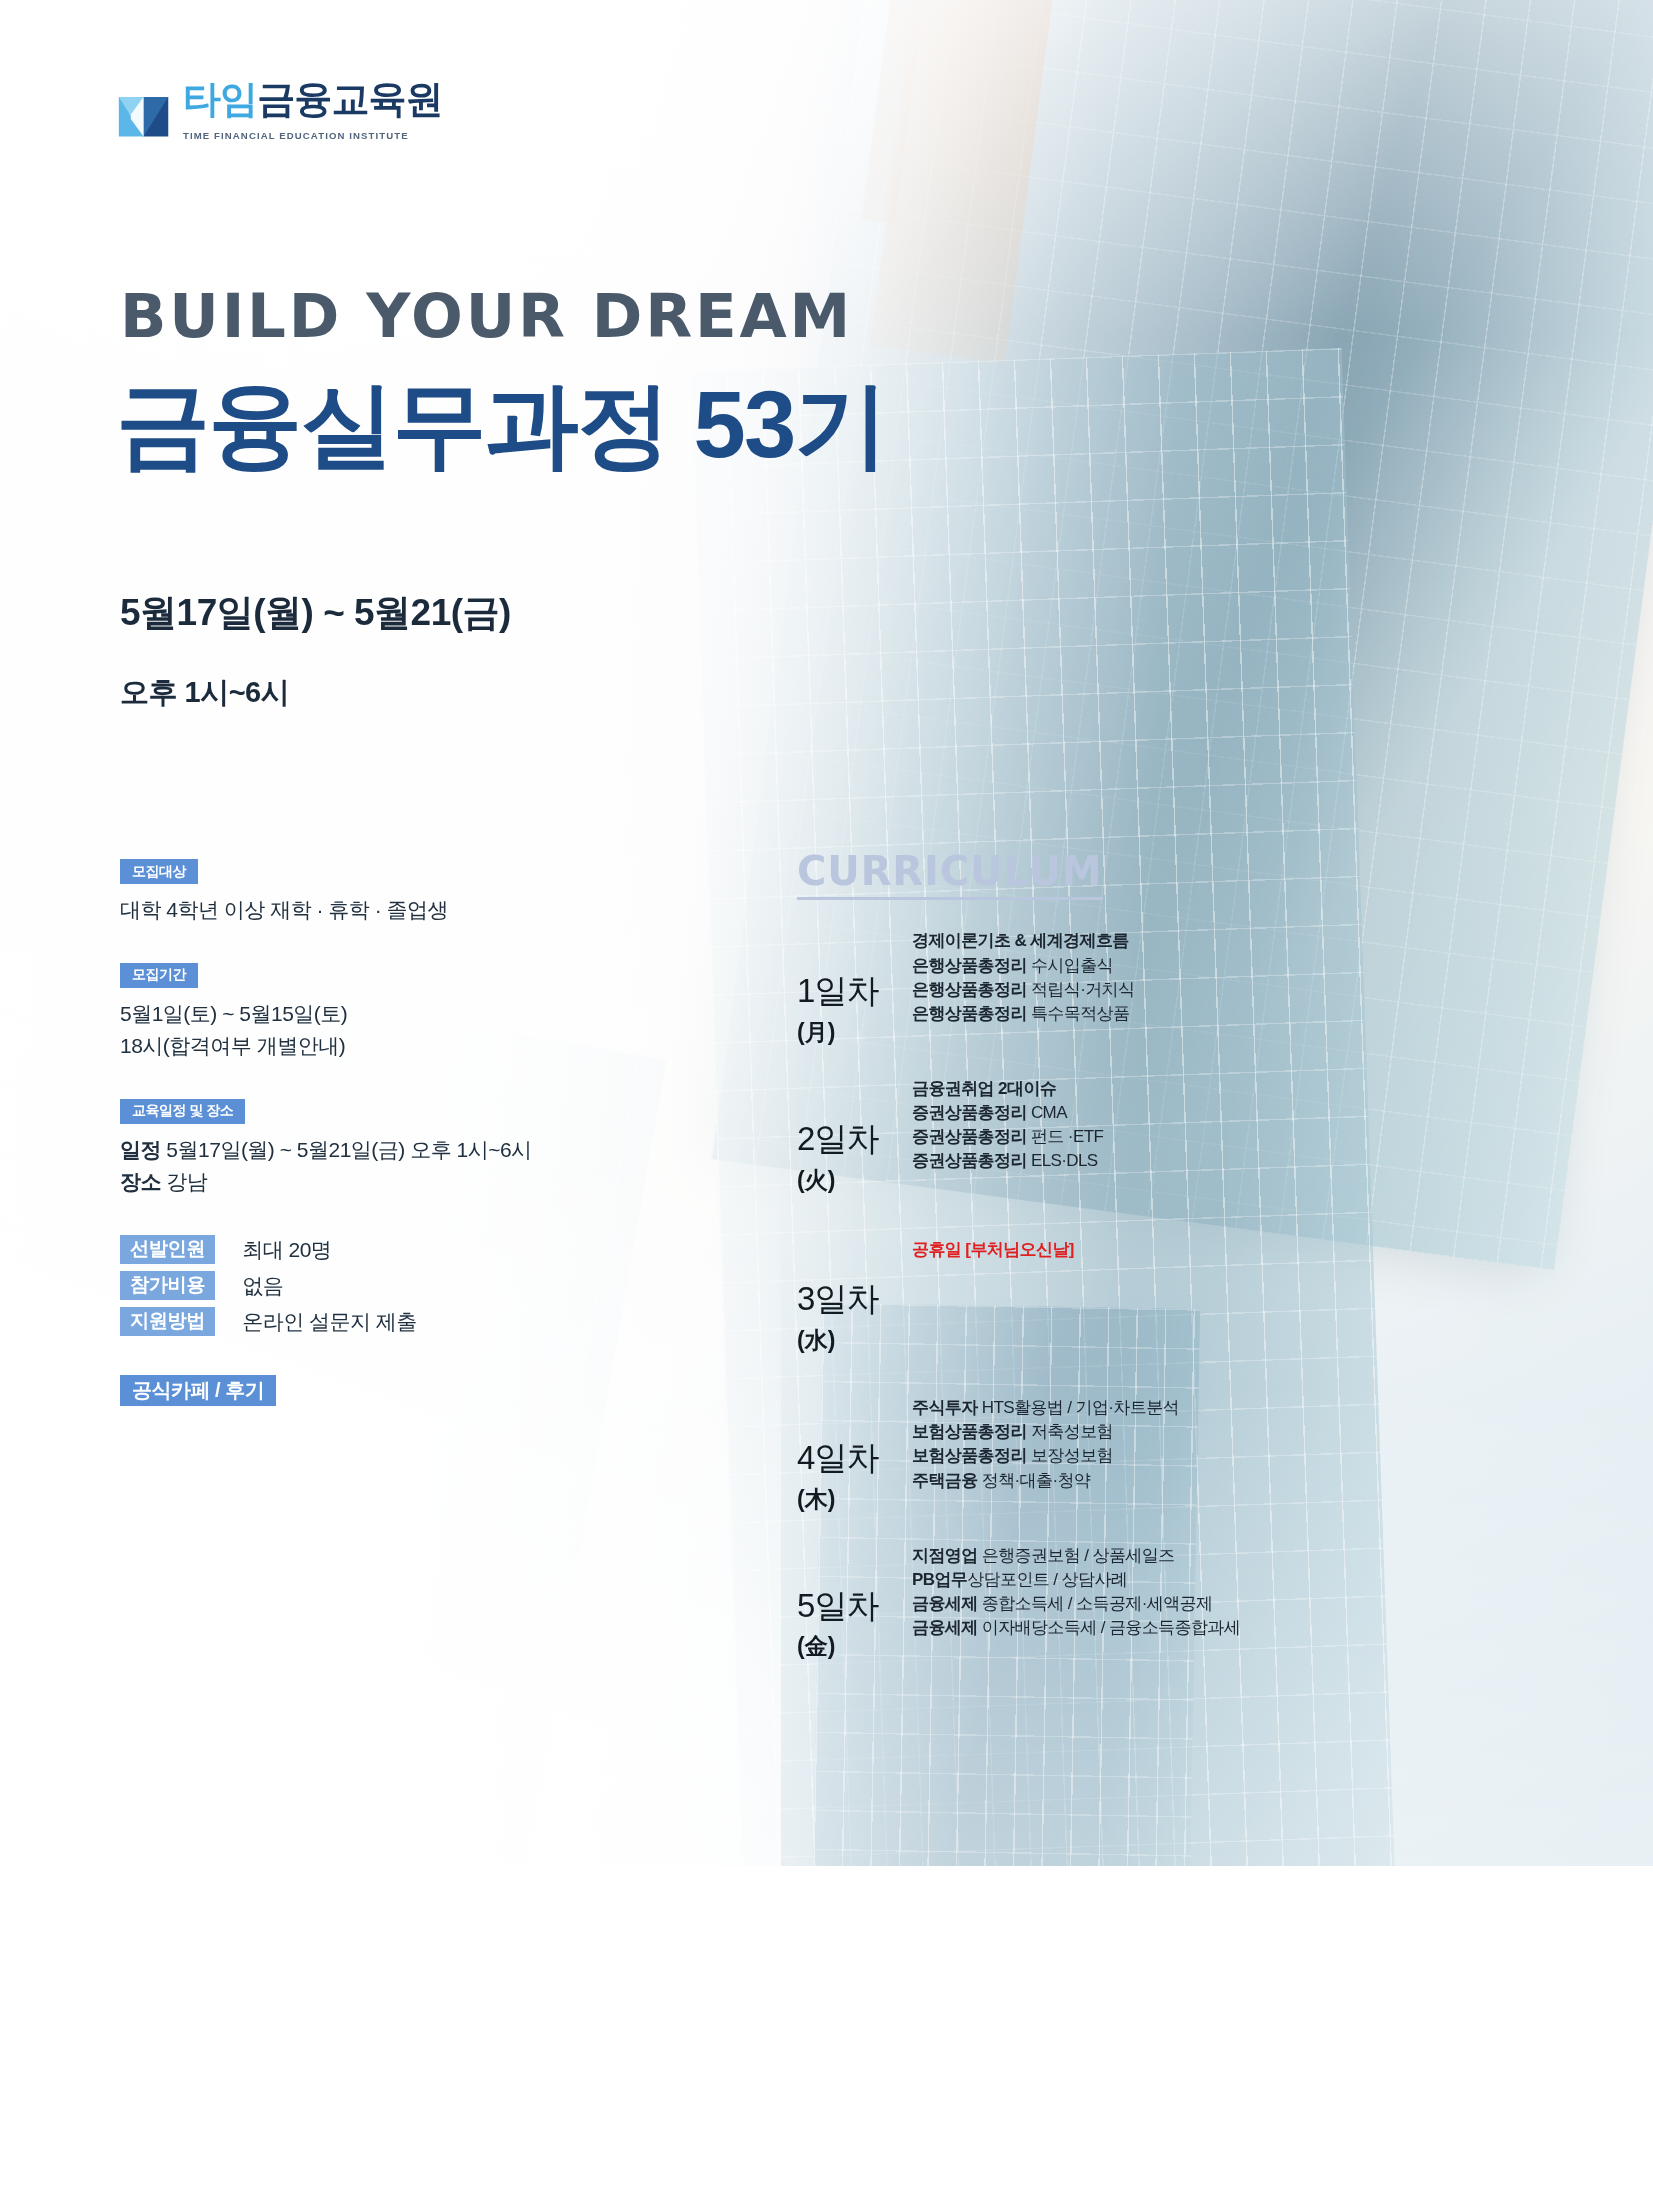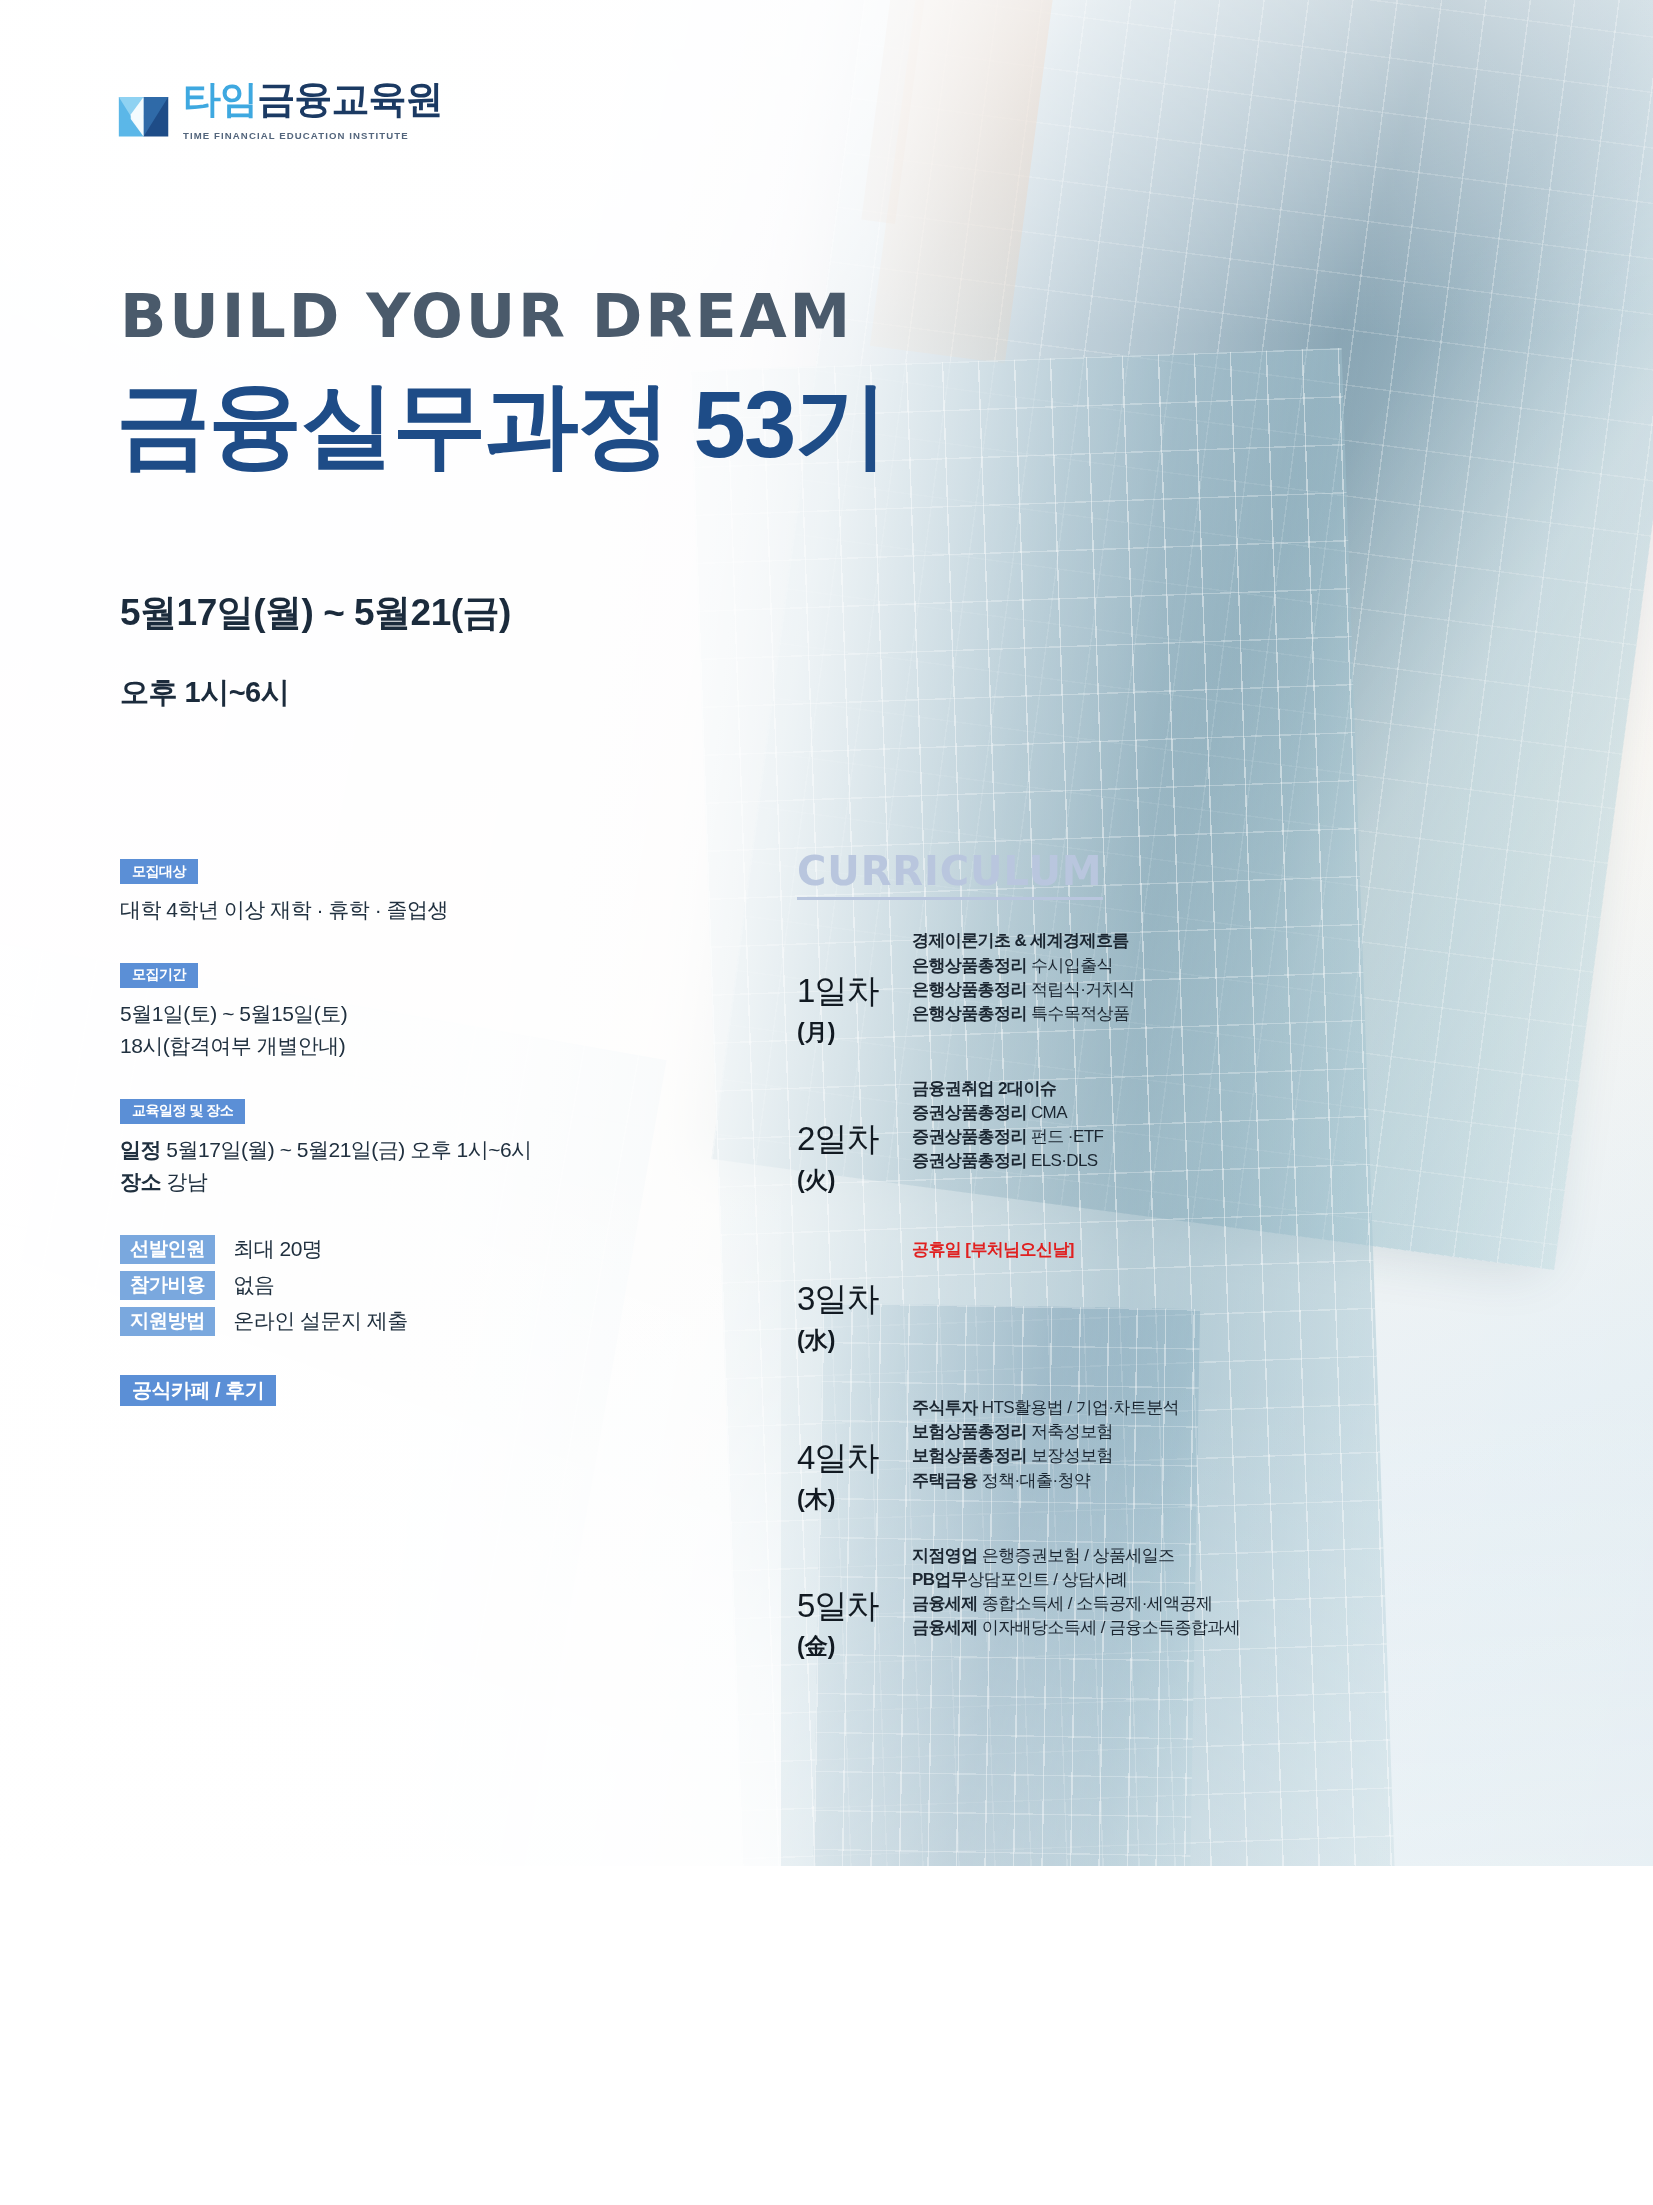--- a/index.html
+++ b/index.html
@@ -170,21 +170,21 @@
   }
   .tag.soft { background: #7aa8de; }
   .block { margin-bottom: 36px; }
   .block .body {
     margin-top: 10px;
     font-size: 21px; color: #20303f; line-height: 1.55; letter-spacing: -0.5px;
   }
   .body .lbl { font-weight: 800; }
 
   .rowset { display: flex; flex-direction: column; gap: 7.4px; margin-bottom: 39px; }
-  .rowline { display: flex; align-items: flex-start; gap: 18px; }
+  .rowline { display: flex; align-items: flex-end; gap: 27px; }
   .rowline .tag { font-size: 19.3px; padding: 4.1px 10px 5.5px 10px; }
   .rowline .val { font-size: 21px; color: #20303f; letter-spacing: -0.5px; }
 
   .cafe-tag {
     display: inline-block; background: #5b8fd6; color: #fff;
     font-size: 20px; font-weight: 700; padding: 4.6px 12px 6.4px 12px; letter-spacing: -0.5px; line-height: 1;
   }
   .cafe-url {
     margin-top: 11px; font-size: 27px; color: #1b2b3c; letter-spacing: -0.5px;
     font-family: "DejaVu Sans", sans-serif;

